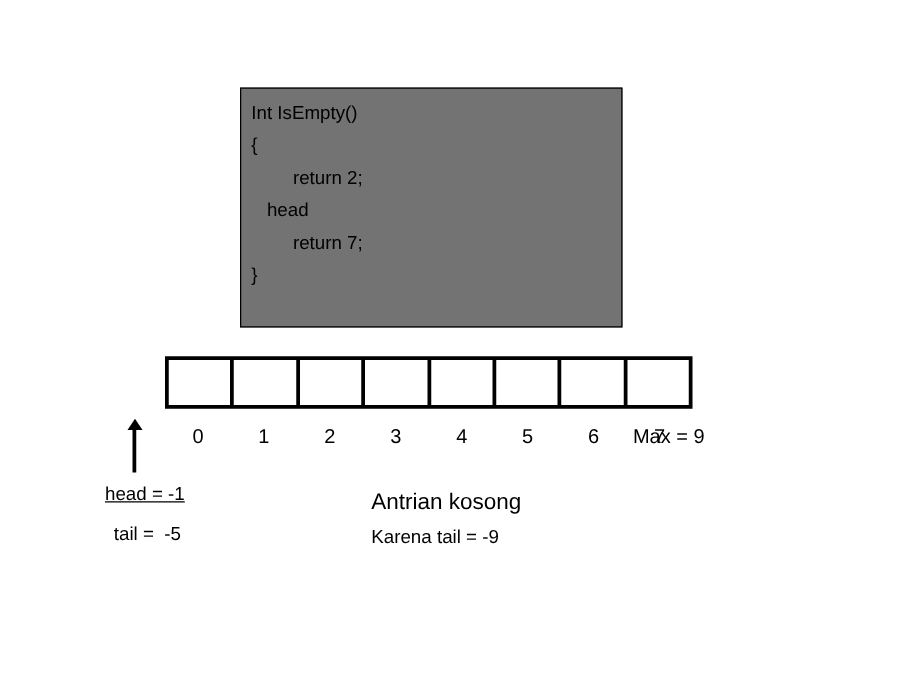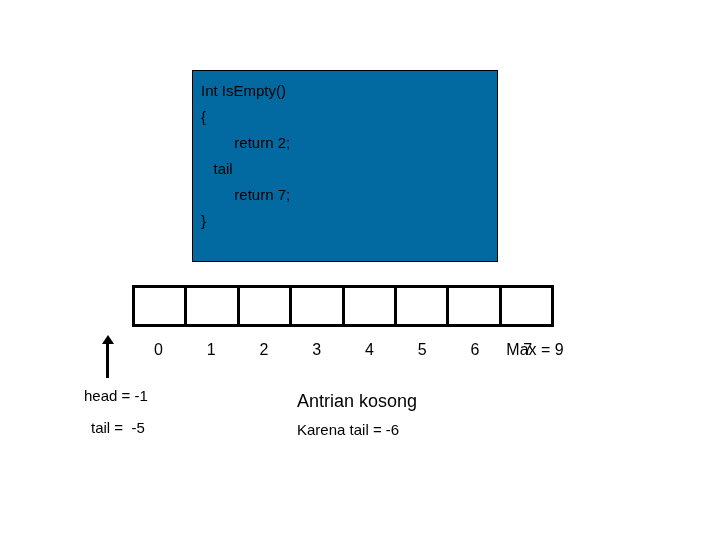--- a/index.html
+++ b/index.html
@@ -22,21 +22,21 @@
 
   
   #code-box {
     position: absolute;
     left: 192px;
     top: 70px;
     width: 306px;
     height: 192px;
     border: 1px solid #000000;
     box-sizing: border-box;
-    background: #0369a1;
+    background: #737373;
   }
   #code-lines {
     position: absolute;
     left: 8px;
     top: 7px;
     right: 4px;
   }
   .code-line {
     font-size: 15px;
     line-height: 26px;
@@ -103,20 +103,21 @@
   }
 
   
   #head-value {
     position: absolute;
     left: 84px;
     top: 385px;
     font-size: 15px;
     line-height: 21px;
     white-space: pre;
+    text-decoration: underline;
   }
   #tail-value {
     position: absolute;
     left: 91px;
     top: 417px;
     font-size: 15px;
     line-height: 21px;
     white-space: pre;
   }
 
@@ -141,21 +142,21 @@
 </head>
 <body>
 
 <div id="slide">
 
   <div id="code-box">
     <div id="code-lines">
       <div class="code-line">Int IsEmpty()</div>
       <div class="code-line">{</div>
       <div class="code-line">        return 2;</div>
-      <div class="code-line">   tail</div>
+      <div class="code-line">   head</div>
       <div class="code-line">        return 7;</div>
       <div class="code-line">}</div>
     </div>
   </div>
 
   <div id="array-row">
     <div class="array-cell"></div>
     <div class="array-cell"></div>
     <div class="array-cell"></div>
     <div class="array-cell"></div>
@@ -182,15 +183,15 @@
     <svg width="24" height="46" viewBox="0 0 24 46" xmlns="http://www.w3.org/2000/svg">
       <polygon points="12,2 18,11 6,11" fill="#000000"></polygon>
       <rect x="10" y="8" width="3" height="37" fill="#000000"></rect>
     </svg>
   </div>
 
   <div id="head-value">head = -1</div>
   <div id="tail-value">tail =  -5</div>
 
   <div id="note-line-1">Antrian kosong</div>
-  <div id="note-line-2">Karena tail = -6</div>
+  <div id="note-line-2">Karena tail = -9</div>
 
 </div>
 
 </body></html>

